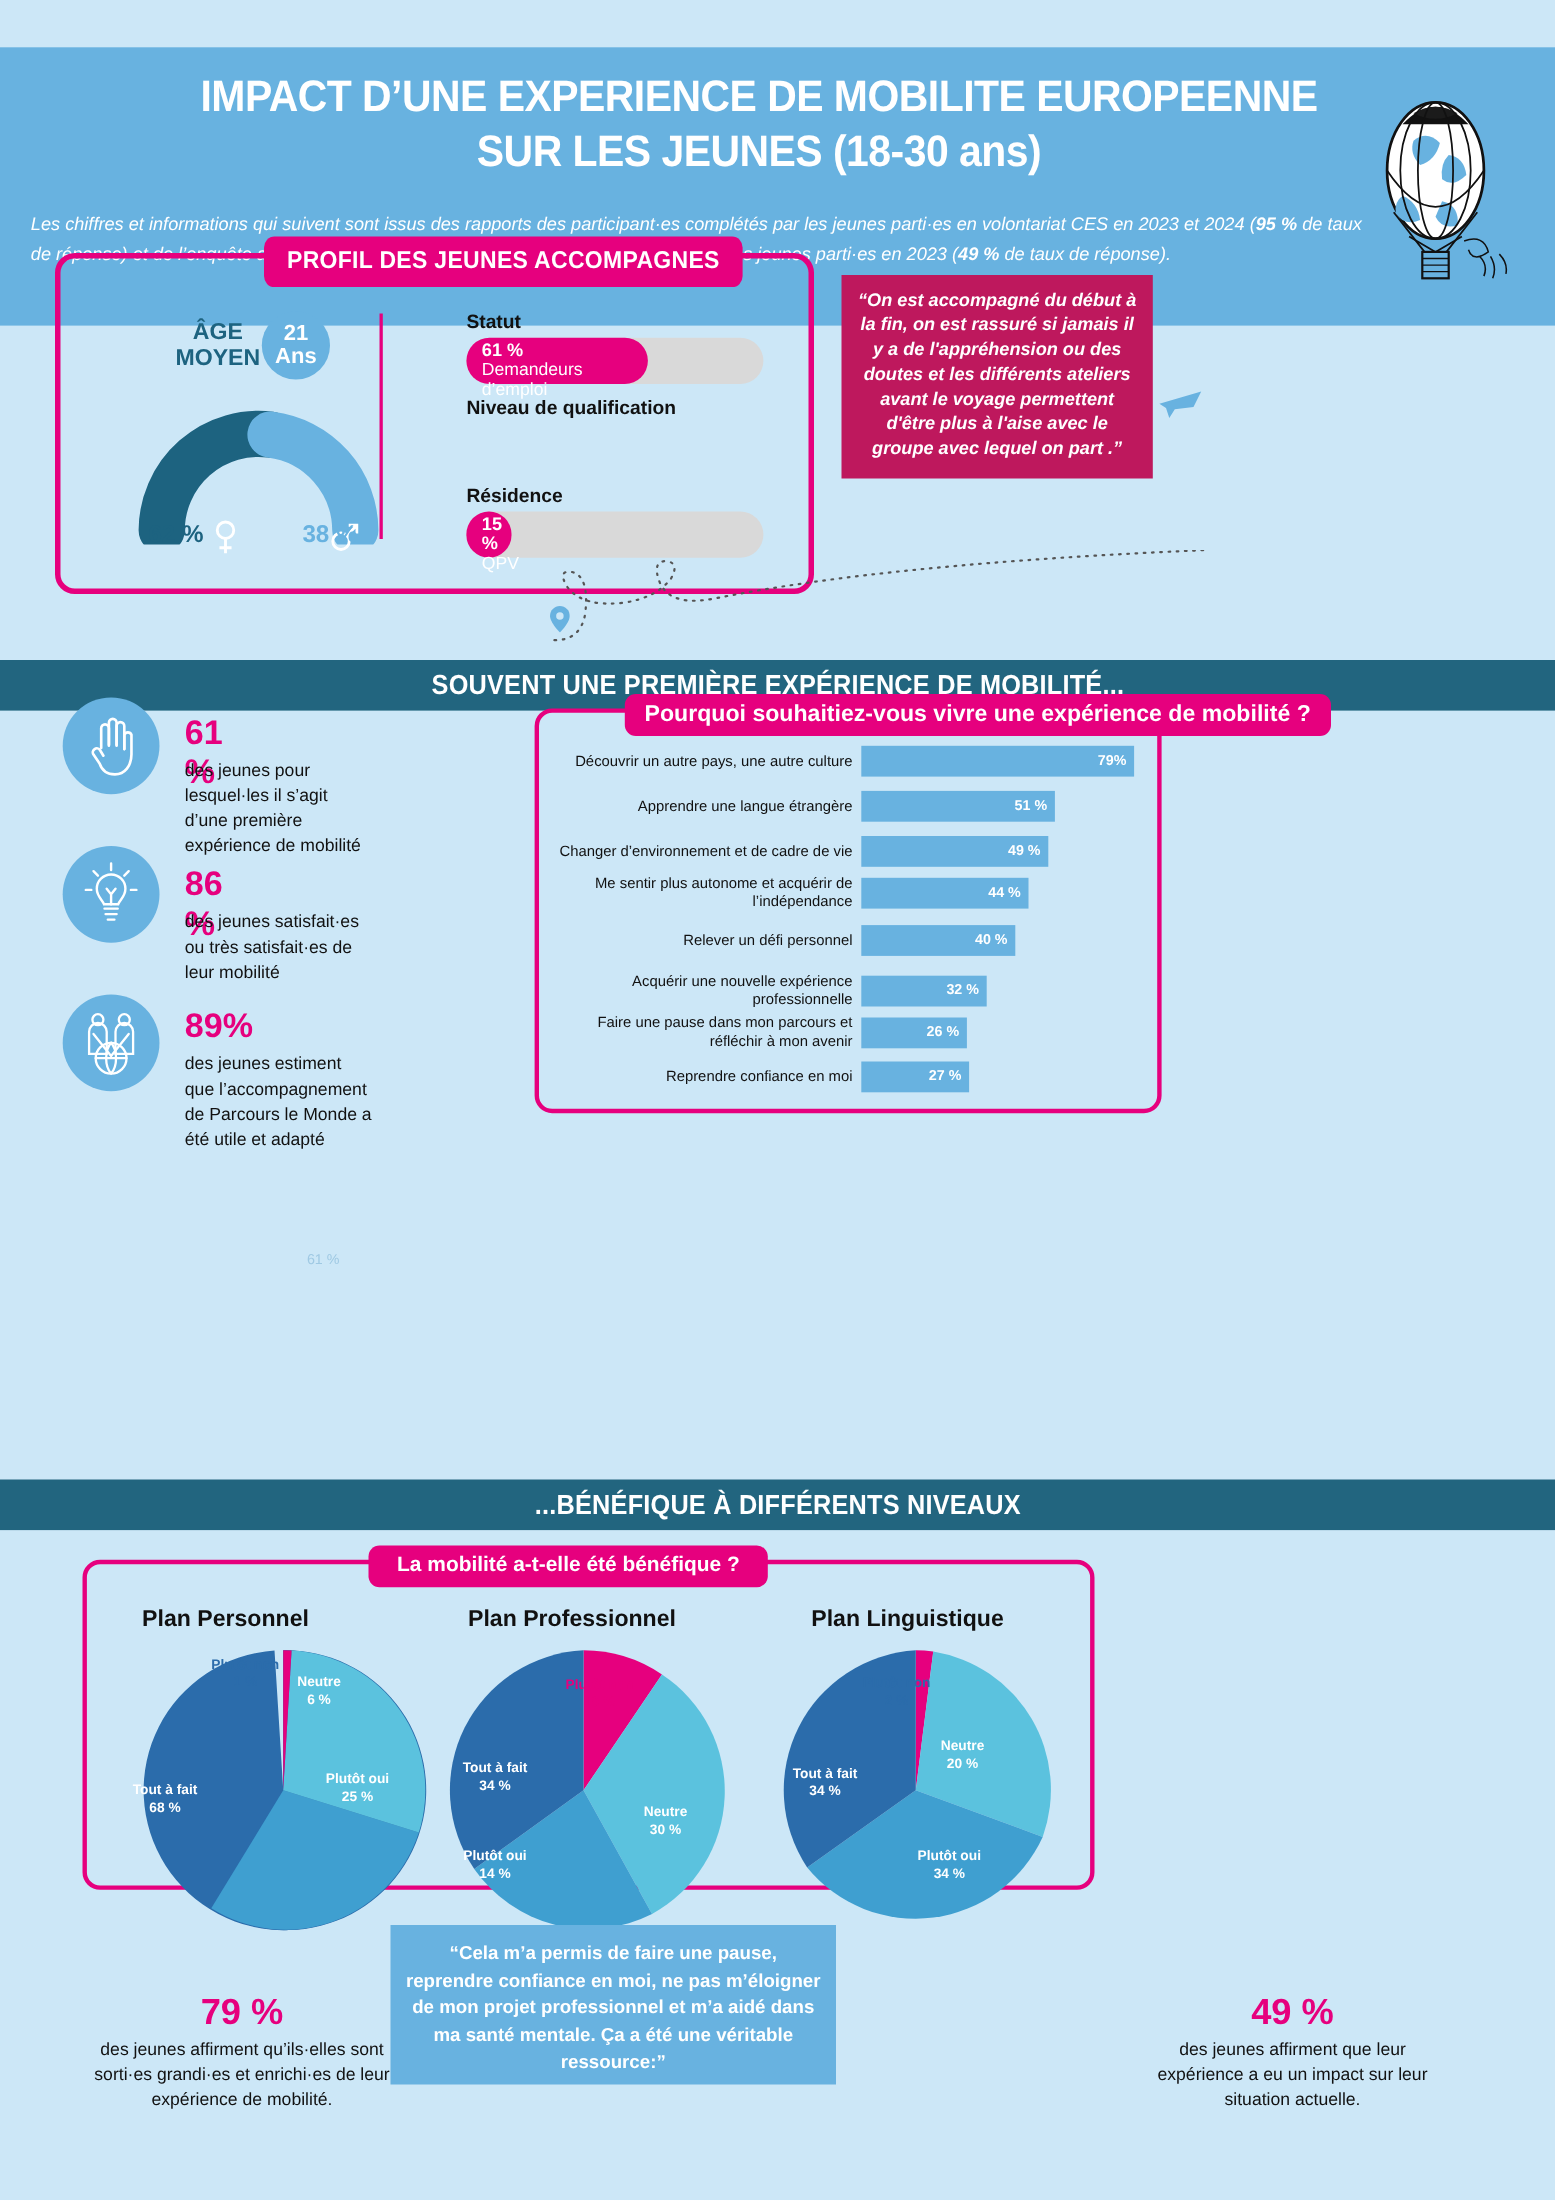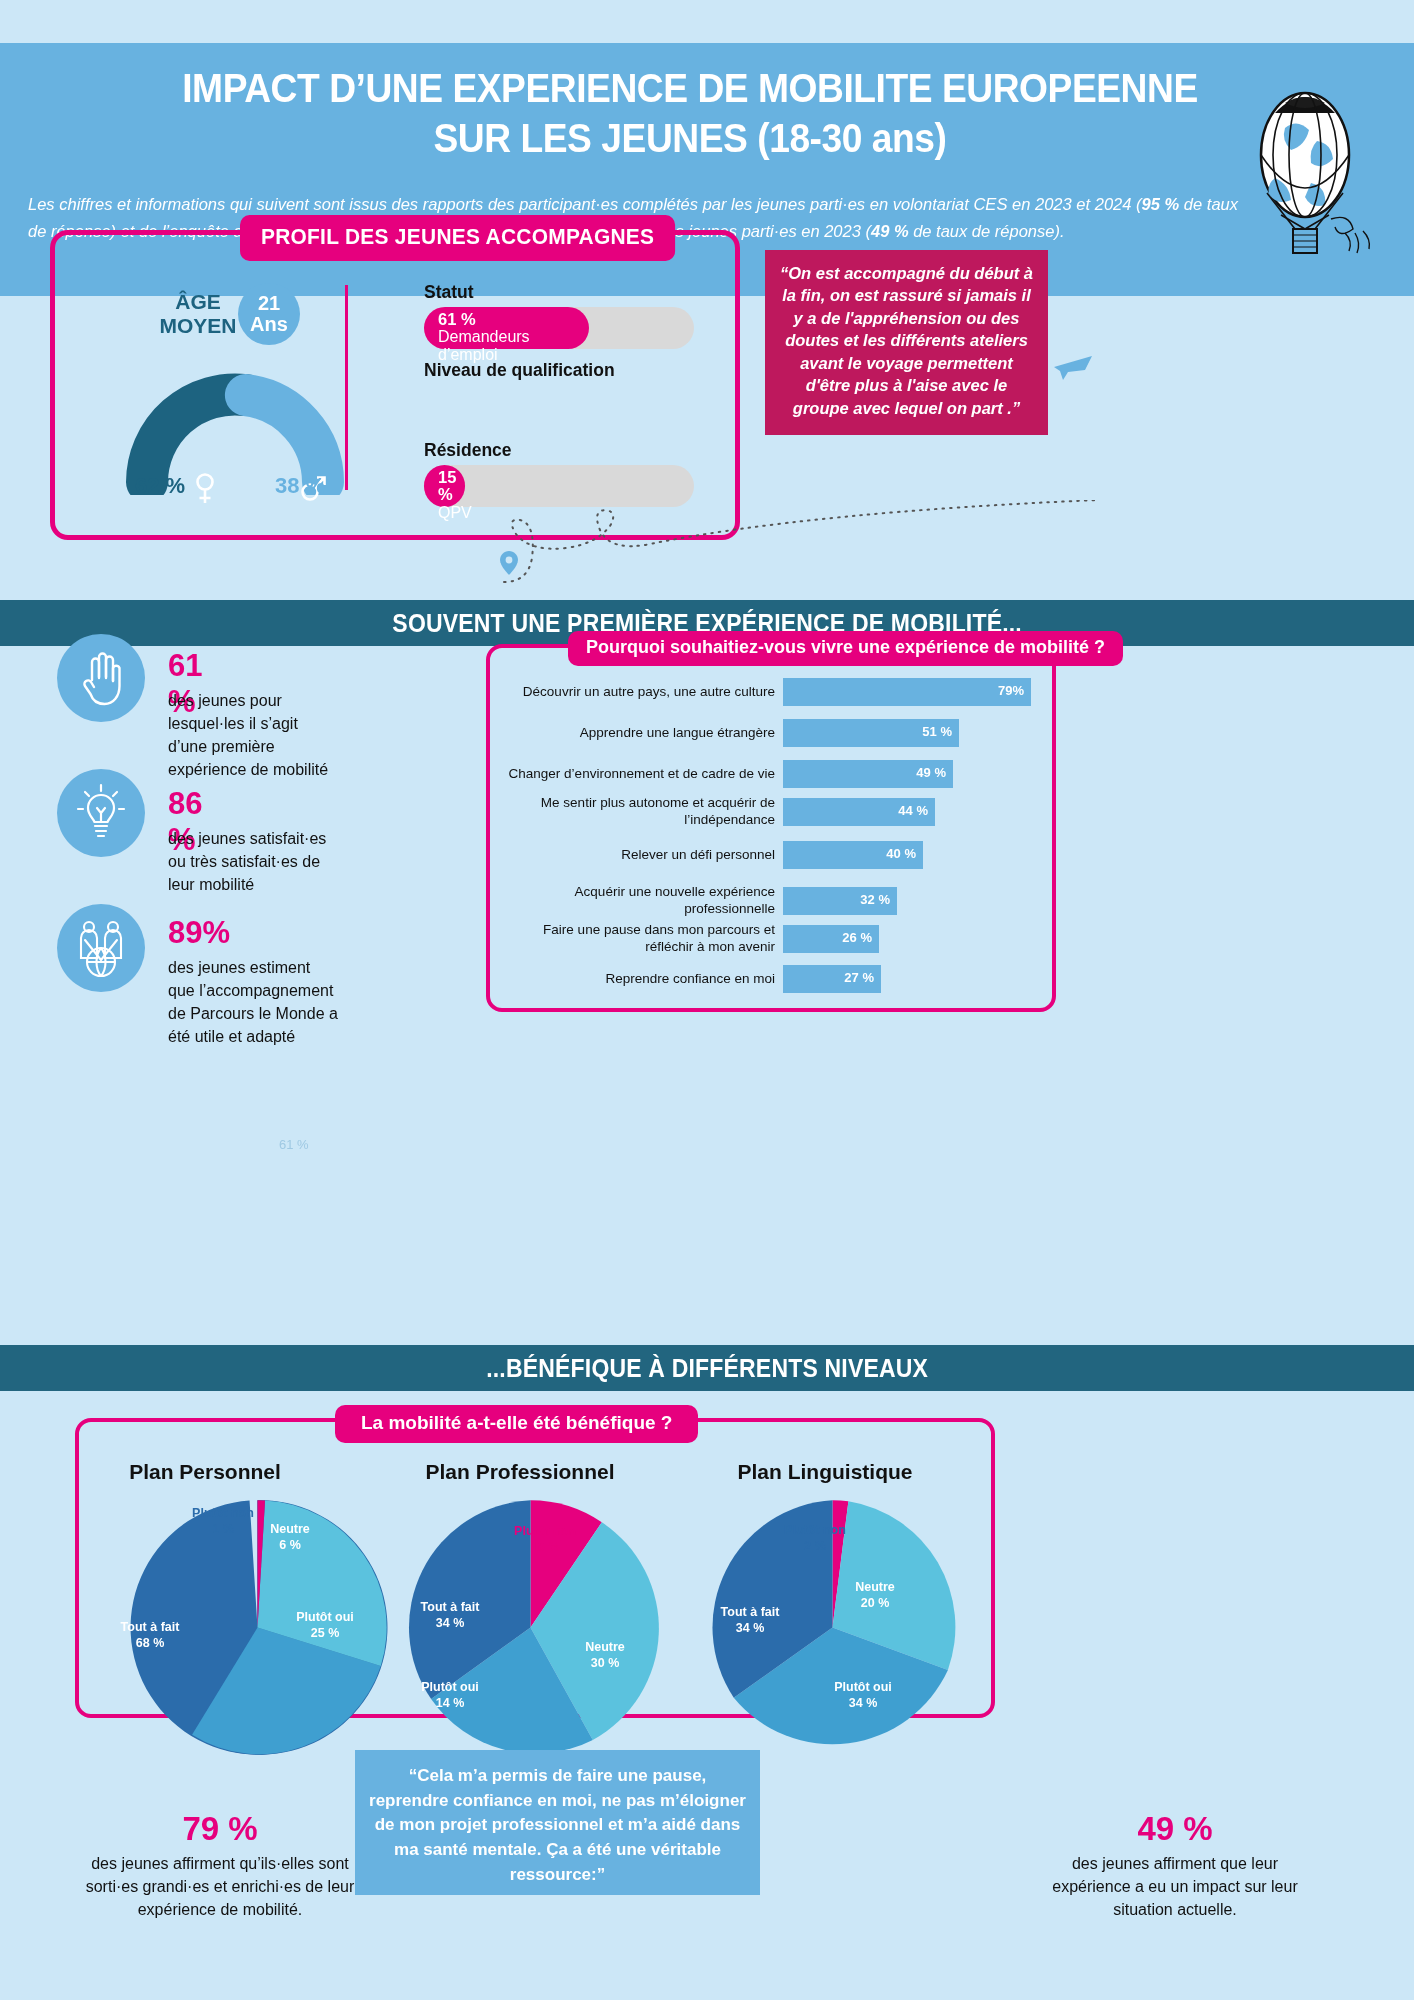--- a/index.html
+++ b/index.html
@@ -115,21 +115,21 @@
   .lstat-txt { position:absolute; color:#111; font-size:16px; line-height:1.43; width:170px; }
 
   
   .barpanel {
     position:absolute; left:486px; top:644px; width:570px; height:368px;
     border:4px solid #e6007e; border-radius:16px;
   }
   .barpanel-badge {
     position:absolute; left:568px; top:631px; z-index:6;
     background:#e6007e; color:#fff; border-radius:10px;
-    padding:6px 18px 8px 18px; font-size:18px; font-weight:bold;
+    padding:6px 18px 8px 18px; font-size:21px; font-weight:bold;
   }
   .brow { position:absolute; display:flex; align-items:center; }
   .blabel { font-size:13.5px; color:#111; text-align:right; line-height:1.25; }
   .bbar { background:#68b2e0; height:28px; position:relative; }
   .bval {
     position:absolute; right:7px; top:5px; color:#fff; font-size:13px; font-weight:bold;
   }
 
   
   .piepanel {

